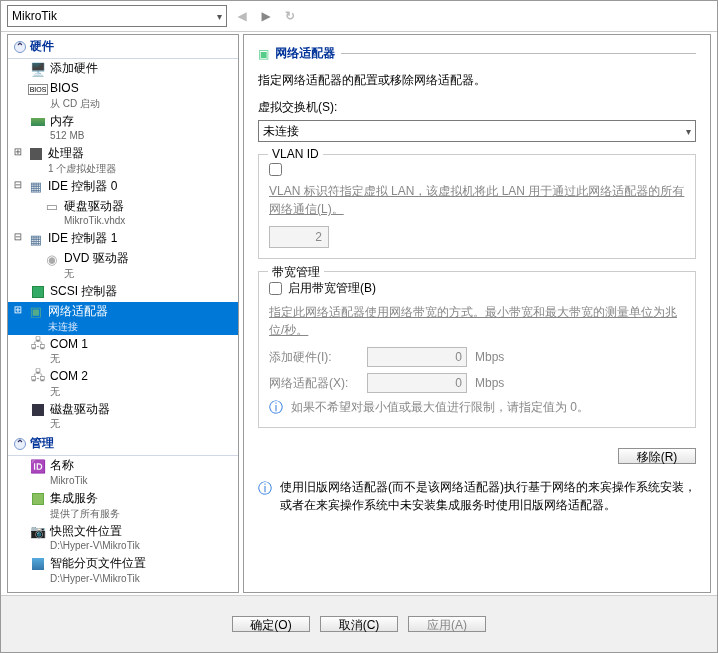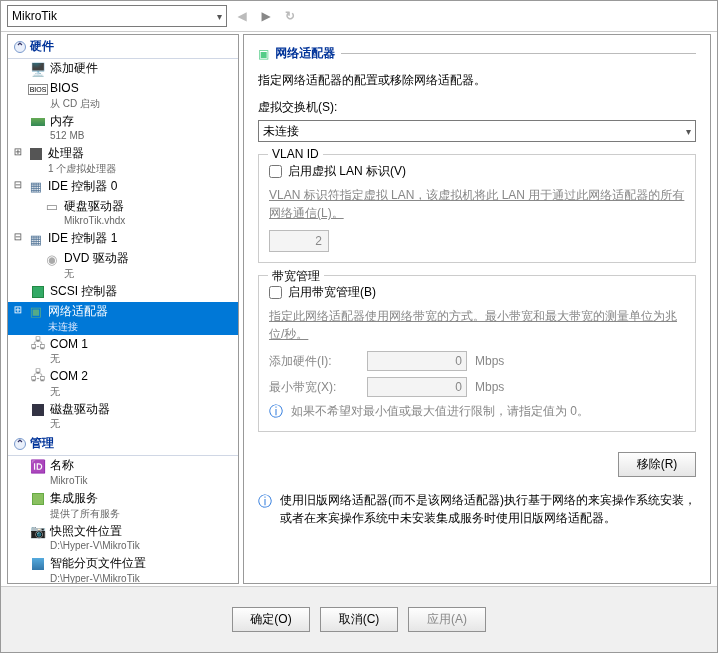--- a/index.html
+++ b/index.html
@@ -59,21 +59,21 @@
   .info-row .icon { color: #1e6fd9; font-size: 14px; }
   
   .remove-section { margin-top: 12px; }
   .remove-section .btn-row { display: flex; justify-content: flex-end; margin-top: 8px; }
   
   .tip-row { display: flex; align-items: flex-start; gap: 8px; margin-top: 14px; line-height: 1.5; }
   .tip-row .icon { color: #1e6fd9; font-size: 14px; flex-shrink: 0; }
   
   .footer { display: flex; justify-content: center; gap: 10px; padding: 20px 14px; background: #f0f0f0; border-top: 1px solid #ccc; }
   
-  button.btn { min-width: 78px; height: 25px; border: 1px solid #919191; background: linear-gradient(#fefefe,#e6e6e6); padding: 0 10px; cursor: default; }
+  button.btn { min-width: 78px; height: 16px; border: 1px solid #919191; background: linear-gradient(#fefefe,#e6e6e6); padding: 0 10px; cursor: default; }
   button.btn:disabled { color: #888; }
   
   .ico-bios { background:#fff; border:1px solid #888; font-size:7px; line-height:1; padding:1px; }
   .ico-mem { background:linear-gradient(#6a5,#385); width:14px; height:8px; }
   .ico-cpu { width:12px; height:12px; background:#555; }
   .ico-ide { color:#579; }
   .ico-disk { color:#888; }
   .ico-dvd { color:#aaa; }
   .ico-scsi { width:12px; height:12px; background:#3a6; border:1px solid #284; }
   .ico-net { color:#5a8; font-size:14px; }
@@ -274,40 +274,39 @@
       <div class="form-row">虚拟交换机(S):</div>
       <div class="select-box">
         <span>未连接</span>
         <span class="arrow">▾</span>
       </div>
 
       <div class="group">
         <span class="legend">VLAN ID</span>
         <label class="checkbox-row">
           <input type="checkbox" style="">
-          <span>启用虚拟 LAN 标识(V)</span>
         </label>
         <div class="hint">VLAN 标识符指定虚拟 LAN，该虚拟机将此 LAN 用于通过此网络适配器的所有网络通信(L)。</div>
         <input type="text" disabled="" style="width: 60px; height: 22px; text-align: right; padding: 0px 6px; border: 1px solid rgb(187, 187, 187); background: rgb(244, 244, 244); color: rgb(136, 136, 136);" value="2">
       </div>
 
       <div class="group">
         <span class="legend">带宽管理</span>
         <label class="checkbox-row">
           <input type="checkbox" style="">
           <span>启用带宽管理(B)</span>
         </label>
         <div class="hint">指定此网络适配器使用网络带宽的方式。最小带宽和最大带宽的测量单位为兆位/秒。</div>
         <div class="inline-row">
           <span class="lbl">添加硬件(I):</span>
           <input type="text" disabled="" value="0" style="">
           <span class="unit">Mbps</span>
         </div>
         <div class="inline-row">
-          <span class="lbl">最小带宽(X):</span>
+          <span class="lbl">网络适配器(X):</span>
           <input type="text" disabled="" value="0" style="">
           <span class="unit">Mbps</span>
         </div>
         <div class="info-row">
           <span class="icon">ⓘ</span>
           <span>如果不希望对最小值或最大值进行限制，请指定值为 0。</span>
         </div>
       </div>
 
       <div class="remove-section">

